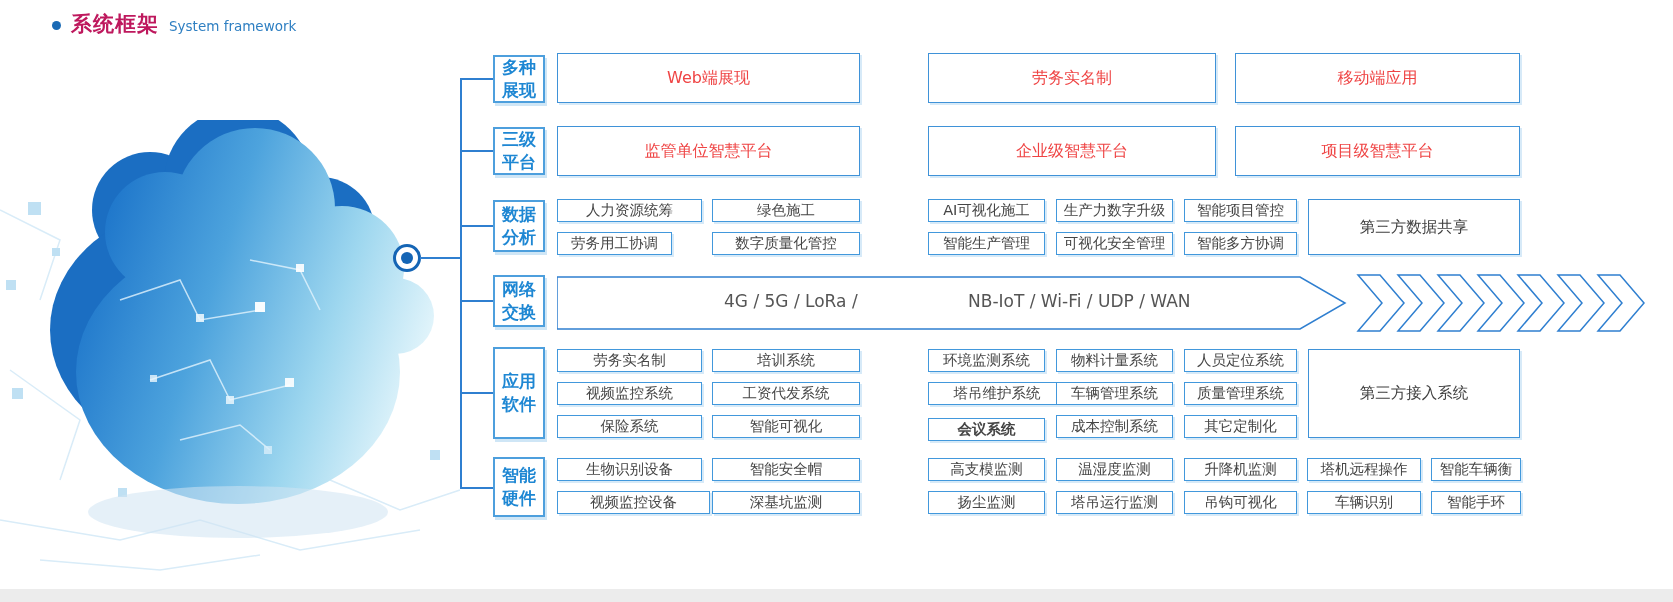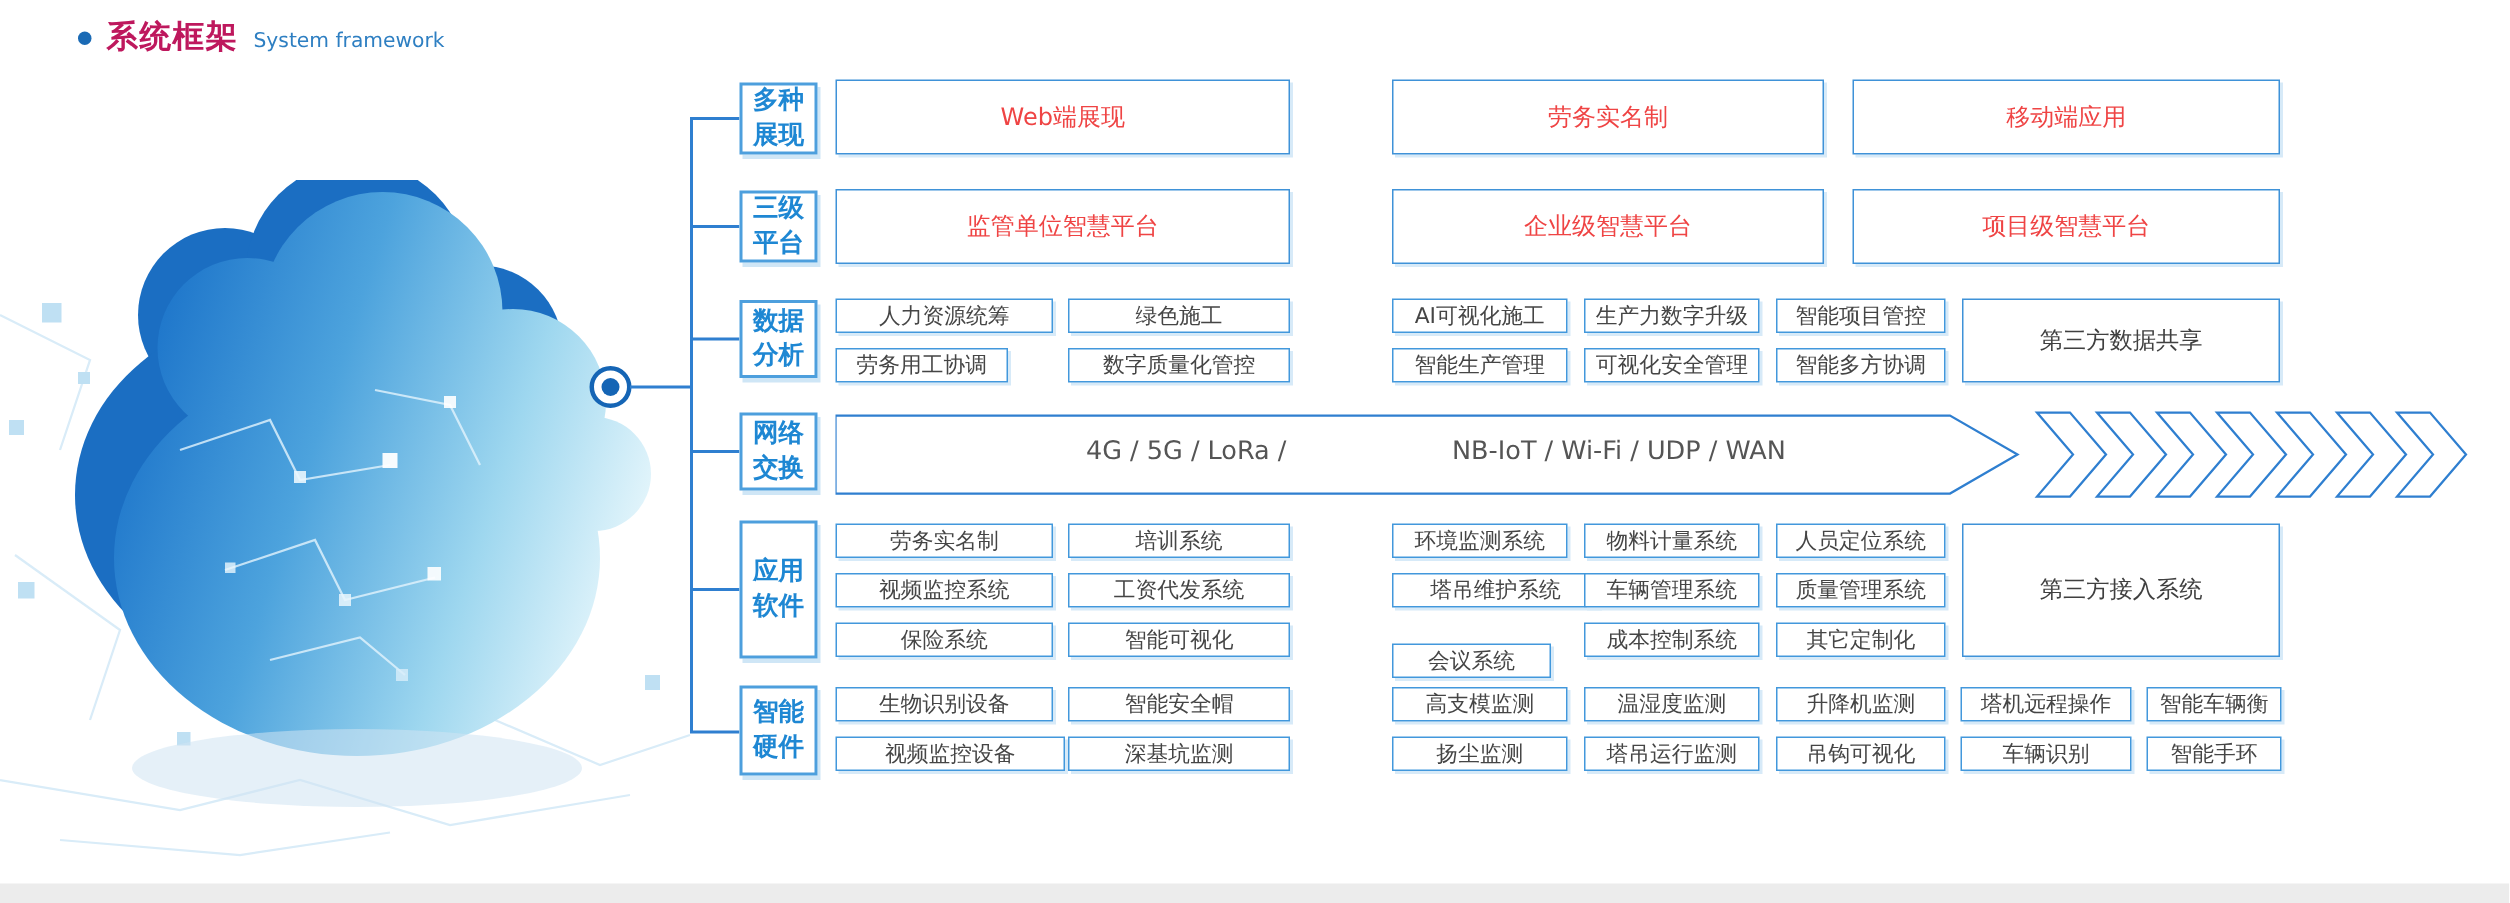--- a/index.html
+++ b/index.html
@@ -197,21 +197,21 @@
   <div class="sbox" style="left:928px;top:349px;width:117px;">环境监测系统</div>
   <div class="sbox" style="left:1056px;top:349px;width:117px;">物料计量系统</div>
   <div class="sbox" style="left:1184px;top:349px;width:113px;">人员定位系统</div>
   <div class="sbox" style="left:557px;top:382px;width:145px;">视频监控系统</div>
   <div class="sbox" style="left:712px;top:382px;width:148px;">工资代发系统</div>
   <div class="sbox" style="left:928px;top:382px;width:138px;">塔吊维护系统</div>
   <div class="sbox" style="left:1056px;top:382px;width:117px;">车辆管理系统</div>
   <div class="sbox" style="left:1184px;top:382px;width:113px;">质量管理系统</div>
   <div class="sbox" style="left:557px;top:415px;width:145px;">保险系统</div>
   <div class="sbox" style="left:712px;top:415px;width:148px;">智能可视化</div>
-  <div class="sbox" style="left:928px;top:429px;width:106px;">会议系统</div>
+  <div class="sbox" style="left:928px;top:418px;width:117px;font-weight:bold;">会议系统</div>
   <div class="sbox" style="left:1056px;top:415px;width:117px;">成本控制系统</div>
   <div class="sbox" style="left:1184px;top:415px;width:113px;">其它定制化</div>
   <div class="sidebox" style="left:1308px;top:349px;width:212px;height:89px;">第三方接入系统</div>
 
   <div class="sbox" style="left:557px;top:458px;width:145px;">生物识别设备</div>
   <div class="sbox" style="left:712px;top:458px;width:148px;">智能安全帽</div>
   <div class="sbox" style="left:928px;top:458px;width:117px;">高支模监测</div>
   <div class="sbox" style="left:1056px;top:458px;width:117px;">温湿度监测</div>
   <div class="sbox" style="left:1184px;top:458px;width:113px;">升降机监测</div>
   <div class="sbox" style="left:1307px;top:458px;width:114px;">塔机远程操作</div>

